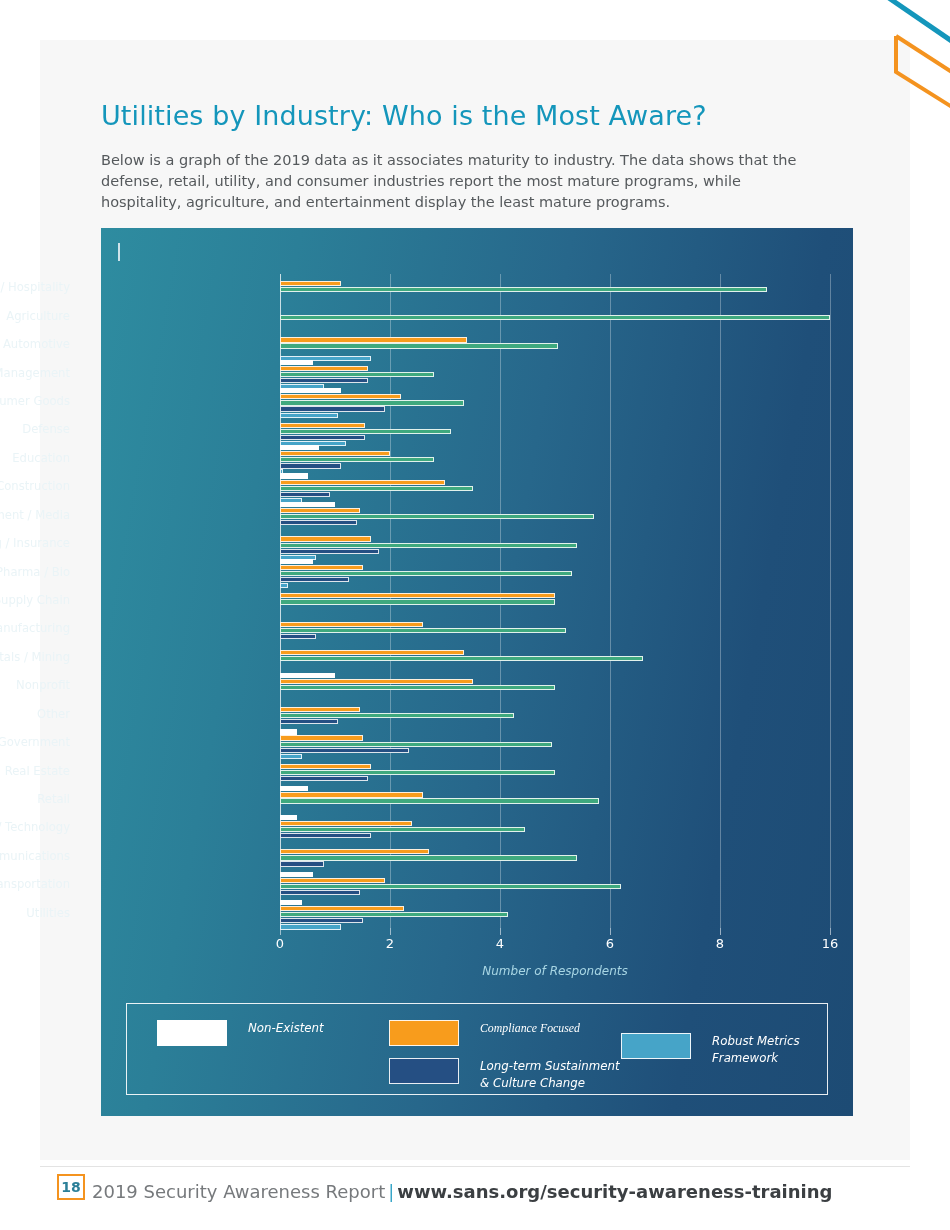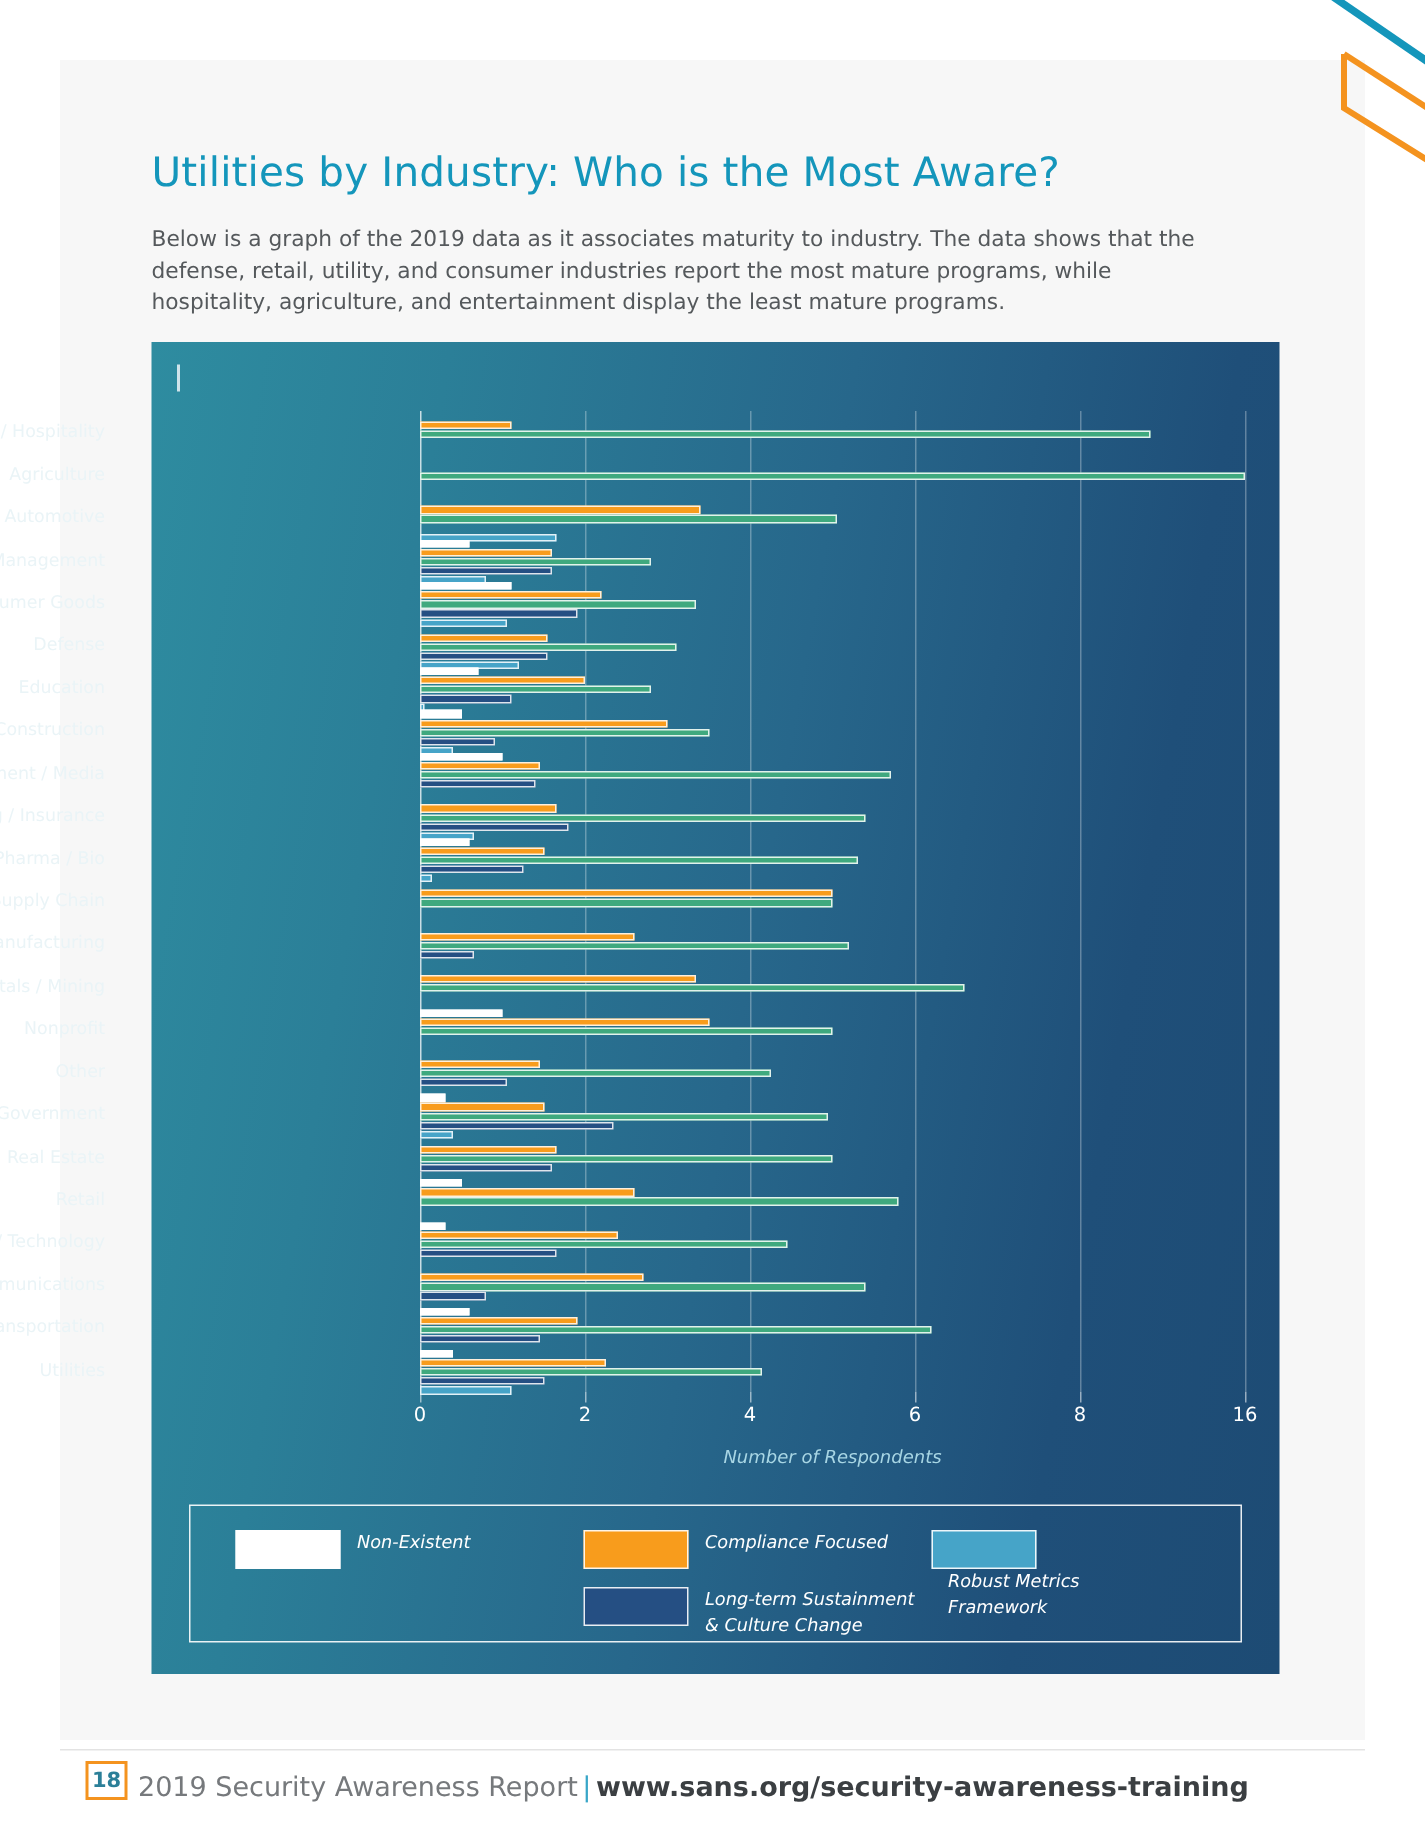--- a/index.html
+++ b/index.html
@@ -47,21 +47,21 @@
     font-size:11.6px;color:#eaf4f7;
   }
   .bar{position:absolute;left:0;box-sizing:border-box;border:1px solid rgba(255,255,255,.85);}
   
   .legend{
     position:absolute;left:25px;top:775px;width:700px;height:90px;
     border:1px solid rgba(255,255,255,.9);
   }
   .lg-item{position:absolute;display:flex;align-items:flex-start;}
   .swatch{width:70px;height:26px;box-sizing:border-box;border:1px solid rgba(255,255,255,.9);flex:0 0 auto;}
-  .lg-text{margin-left:11px;font-size:11.8px;font-style:italic;color:#ffffff;line-height:16.5px;white-space:pre-line;}
+  .lg-text{margin-left:21px;font-size:11.8px;font-style:italic;color:#ffffff;line-height:16.5px;white-space:pre-line;}
   
   .foot-rule{position:absolute;left:40px;top:1166px;width:870px;height:1px;background:#e3e3e3;}
   .pagenum{
     position:absolute;left:57px;top:1174px;width:28px;height:26px;
     border:2px solid #f4931f;color:#2b7f98;font-size:14px;font-weight:bold;
     display:flex;align-items:center;justify-content:center;box-sizing:border-box;
   }
   .foot-text{position:absolute;left:92px;top:1181px;font-size:18px;color:#76797c;}
   .foot-sep{color:#38a6c8;padding:0 3px;}
   .foot-url{color:#3b3f42;font-weight:bold;}
@@ -211,25 +211,25 @@
       <div class="bar" style="top: 638.183px; height: 5.2px; width: 228.25px; background: rgb(63, 169, 126);"></div>
       <div class="bar" style="top: 644.283px; height: 5.2px; width: 82.5px; background: rgb(37, 79, 131);"></div>
       <div class="bar" style="top: 650.383px; height: 5.2px; width: 60.5px; background: rgb(70, 164, 200);"></div>
     </div>
 
   <div class="legend" id="legend">
       <div class="lg-item" style="left: 30px; top: 16px;">
         <div class="swatch" style="background: rgb(255, 255, 255);"></div>
         <div class="lg-text">Non-Existent</div>
       </div>
-      <div class="lg-item" style="left: 262px; top: 16px;">
+      <div class="lg-item" style="left: 262px; top: 16px; font-family: Liberation Serif, serif;">
         <div class="swatch" style="background: rgb(248, 156, 28);"></div>
         <div class="lg-text">Compliance Focused</div>
       </div>
-      <div class="lg-item" style="left: 494px; top: 16px; flex-direction: column;">
+      <div class="lg-item" style="left: 494px; top: 29px;">
         <div class="swatch" style="background: rgb(70, 164, 200);"></div>
         <div class="lg-text">Robust Metrics
 Framework</div>
       </div>
       <div class="lg-item" style="left: 262px; top: 54px;">
         <div class="swatch" style="background: rgb(37, 79, 131);"></div>
         <div class="lg-text">Long-term Sustainment
 &amp; Culture Change</div>
       </div>
     </div>

